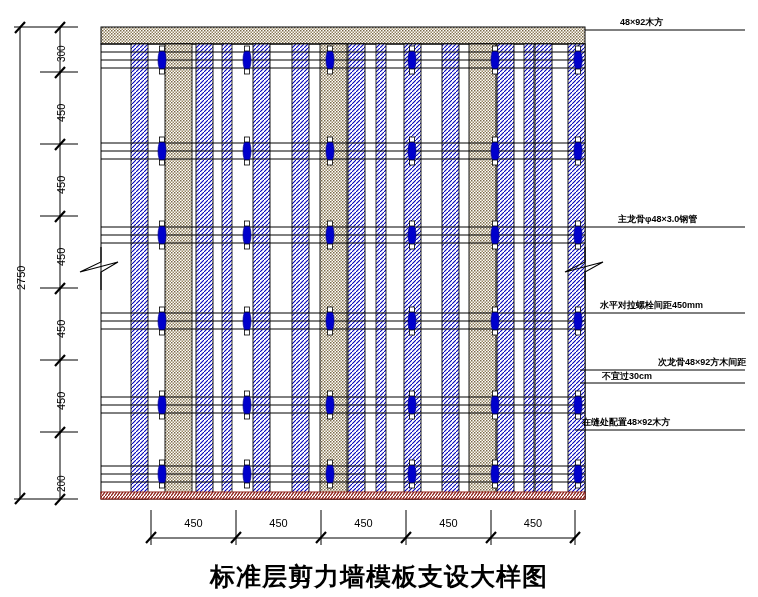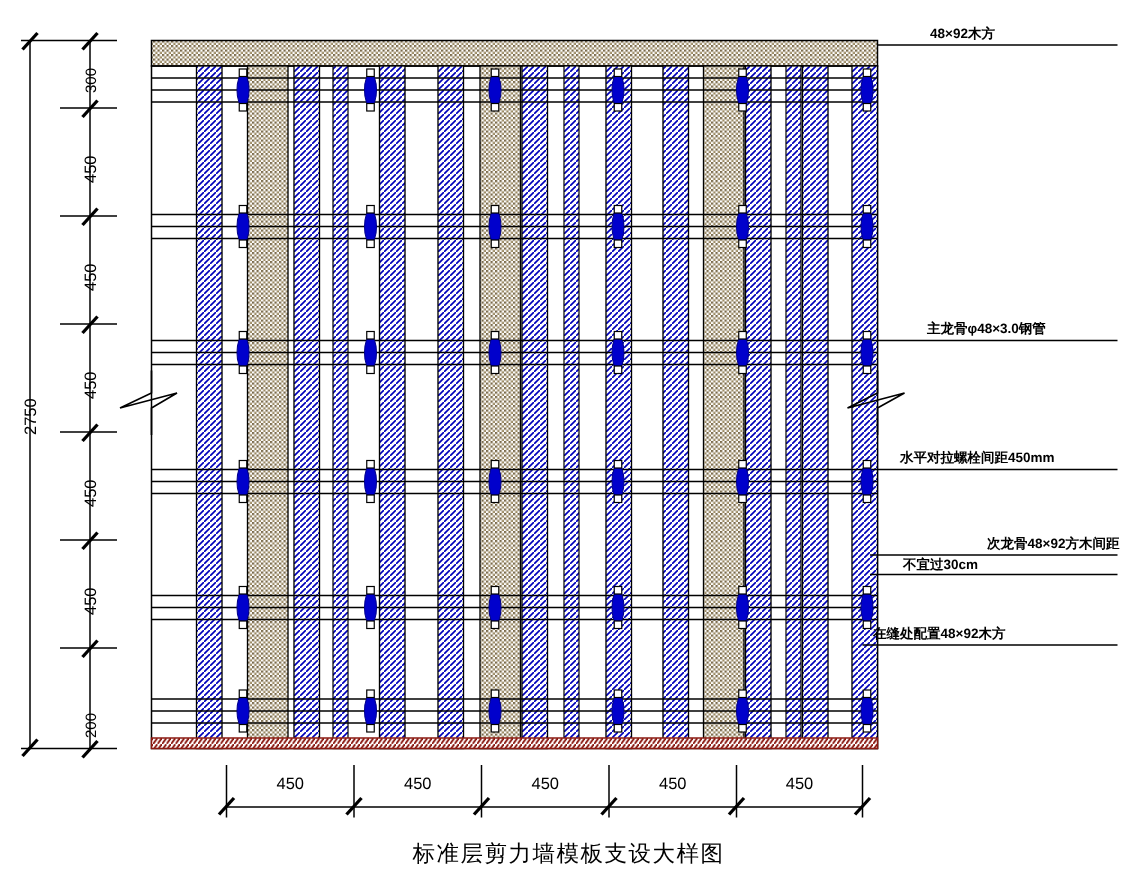--- a/index.html
+++ b/index.html
@@ -26,22 +26,22 @@
     line-height:11px;
     color:#000;
     white-space:nowrap;
     text-align:center;
   }
   #title{
     position:absolute;
     left:0;right:0;
     top:560px;
     text-align:center;
-    font-size:15px;
-    font-weight:normal;
+    font-size:25px;
+    font-weight:bold;
     letter-spacing:1px;
     color:#000;
     font-family:"DejaVu Sans","Liberation Sans",sans-serif;
   }
   .note-txt{
     position:absolute;
     font-size:9px;
     line-height:11px;
     color:#000;
     white-space:pre;

